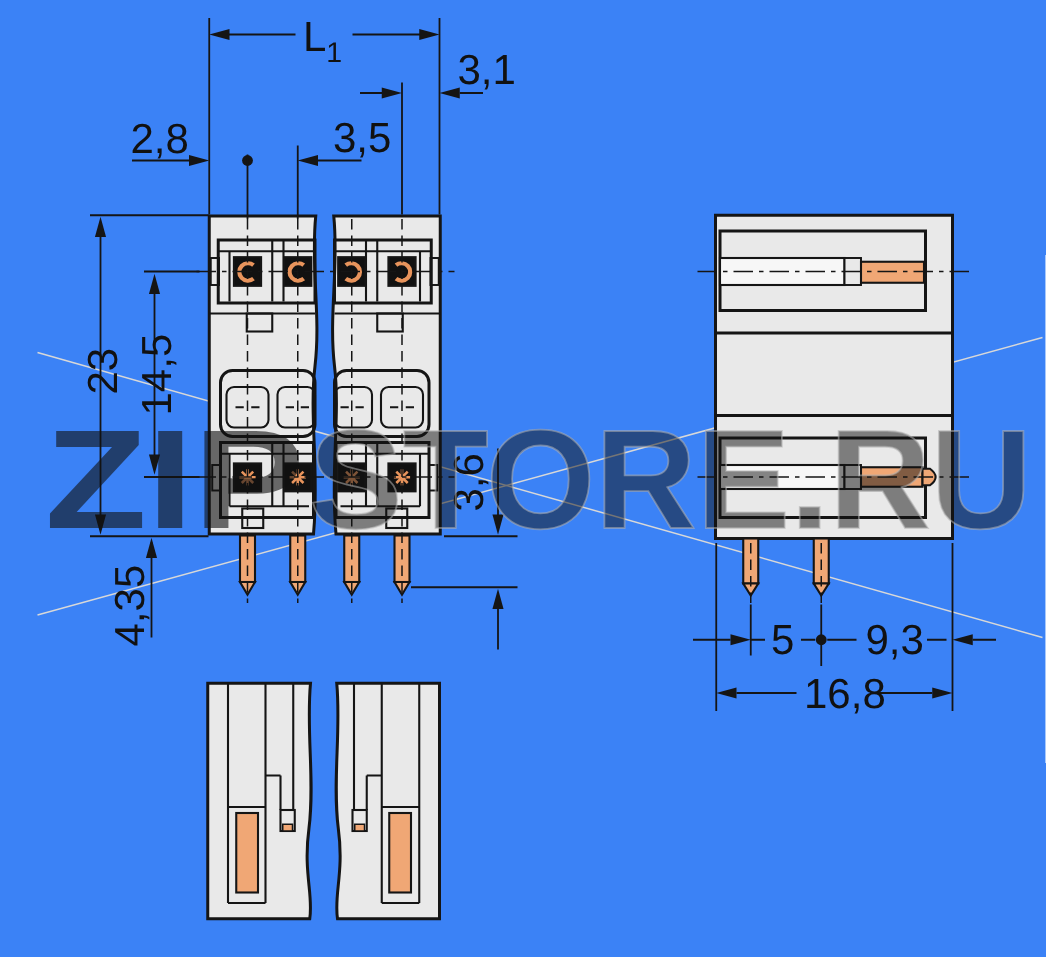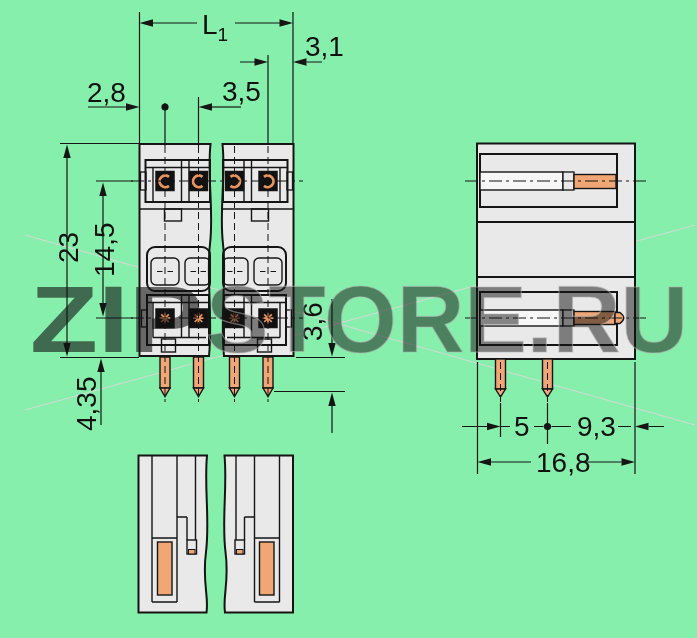--- a/index.html
+++ b/index.html
@@ -4,21 +4,21 @@
 <style>
   :root{
     --line:#151515;
     --body:#e9e9e9;
     --chan:#f7f7f7;
     --orange:#f0a775;
     --glyph:#e8945c;
     --faint:#d8d8d8;
   }
   html,body{margin:0;padding:0;background:#ffffff;}
-  #canvas{position:relative;width:697px;height:638px;background:#86efac;overflow:hidden;}
+  #canvas{position:relative;width:697px;height:638px;background:#3b82f6;overflow:hidden;}
   svg{display:block;}
   svg text{font-family:"Liberation Sans","DejaVu Sans",sans-serif;fill:#111;}
   .f2{fill:var(--body);stroke:var(--line);stroke-width:2;}
   .s2{fill:none;stroke:var(--line);stroke-width:2;}
   .s15{fill:none;stroke:var(--line);stroke-width:1.4;}
   .s13f{fill:var(--body);stroke:var(--line);stroke-width:1.3;}
   .chan{fill:var(--chan);stroke:var(--line);stroke-width:1.4;}
   .blk{fill:#111;stroke:var(--line);stroke-width:1.5;}
   .pin{fill:var(--orange);stroke:var(--line);stroke-width:1.4;}
   .pinf{fill:var(--orange);stroke:var(--line);stroke-width:1;}

